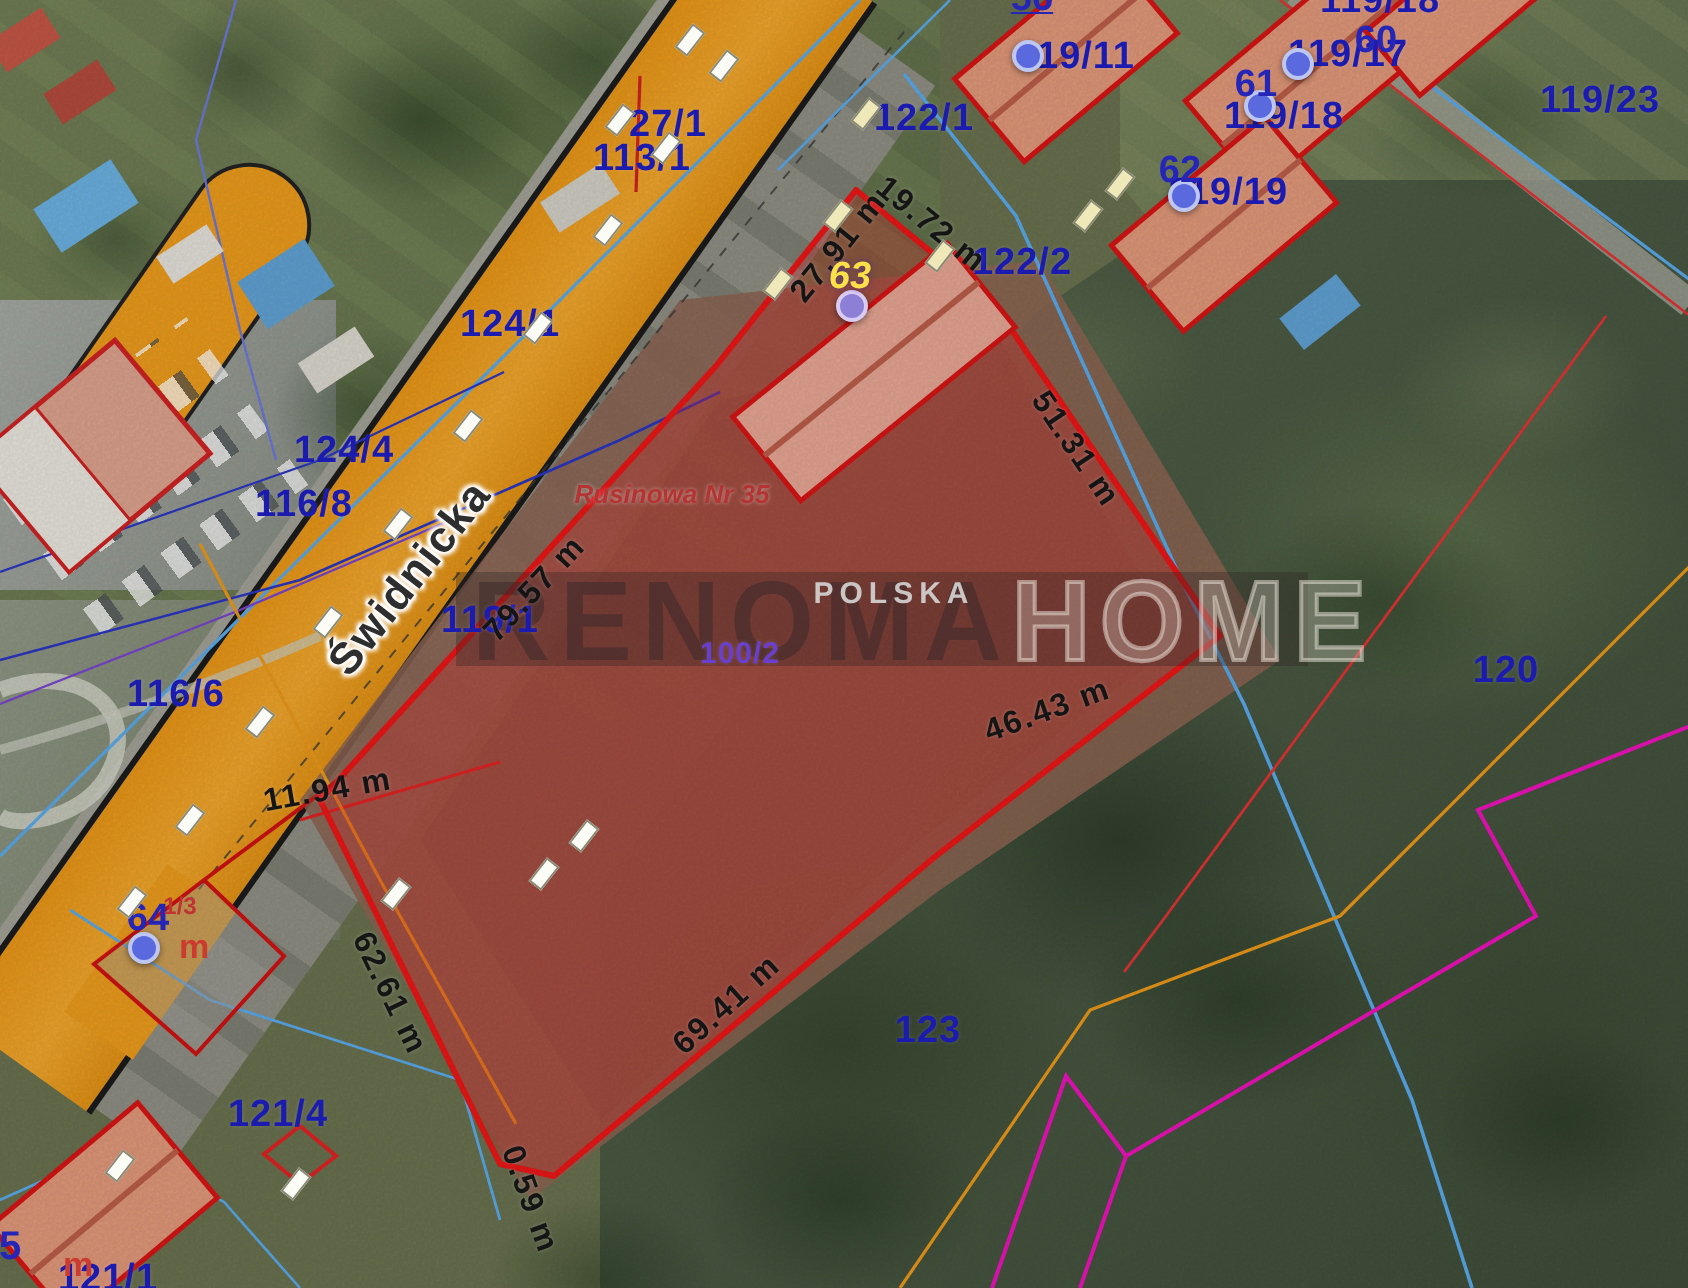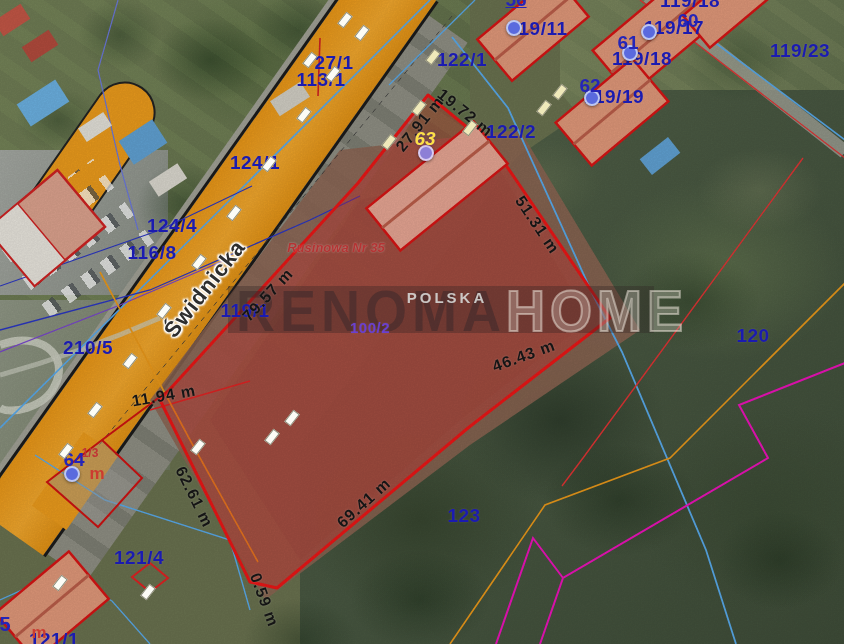--- a/index.html
+++ b/index.html
@@ -228,21 +228,21 @@
     <div class="street-label">Świdnicka</div>
     <div class="address-label">Rusinowa Nr 35</div>
     <div class="polska-label">POLSKA</div>
   <div class="parcel-label" style="left: 462px; top: 60px;">122/1</div>
       <div class="parcel-label" style="left: 334px; top: 63px;">27/1</div>
       <div class="parcel-label" style="left: 321px; top: 80px;">113/1</div>
       <div class="parcel-label" style="left: 255px; top: 163px;">124/1</div>
       <div class="parcel-label" style="left: 172px; top: 226px;">124/4</div>
       <div class="parcel-label" style="left: 152px; top: 253px;">116/8</div>
       <div class="parcel-label" style="left: 245px; top: 311px;">119/1</div>
-      <div class="parcel-label" style="left: 88px; top: 348px;">210/5</div>
+      <div class="parcel-label" style="left: 88px; top: 348px;">116/6</div>
       <div class="parcel-label" style="left: 511px; top: 132px;">122/2</div>
       <div class="parcel-label" style="left: 800px; top: 51px;">119/23</div>
       <div class="parcel-label" style="left: 753px; top: 336px;">120</div>
       <div class="parcel-label" style="left: 464px; top: 516px;">123</div>
       <div class="parcel-label" style="left: 139px; top: 558px;">121/4</div>
       <div class="parcel-label" style="left: 54px; top: 640px;">121/1</div>
       <div class="parcel-label" style="left: 538px; top: 29px;">119/11</div>
       <div class="parcel-label" style="left: 674px; top: 28px;">119/17</div>
       <div class="parcel-label" style="left: 642px; top: 59px;">119/18</div>
       <div class="parcel-label" style="left: 614px; top: 97px;">119/19</div>

